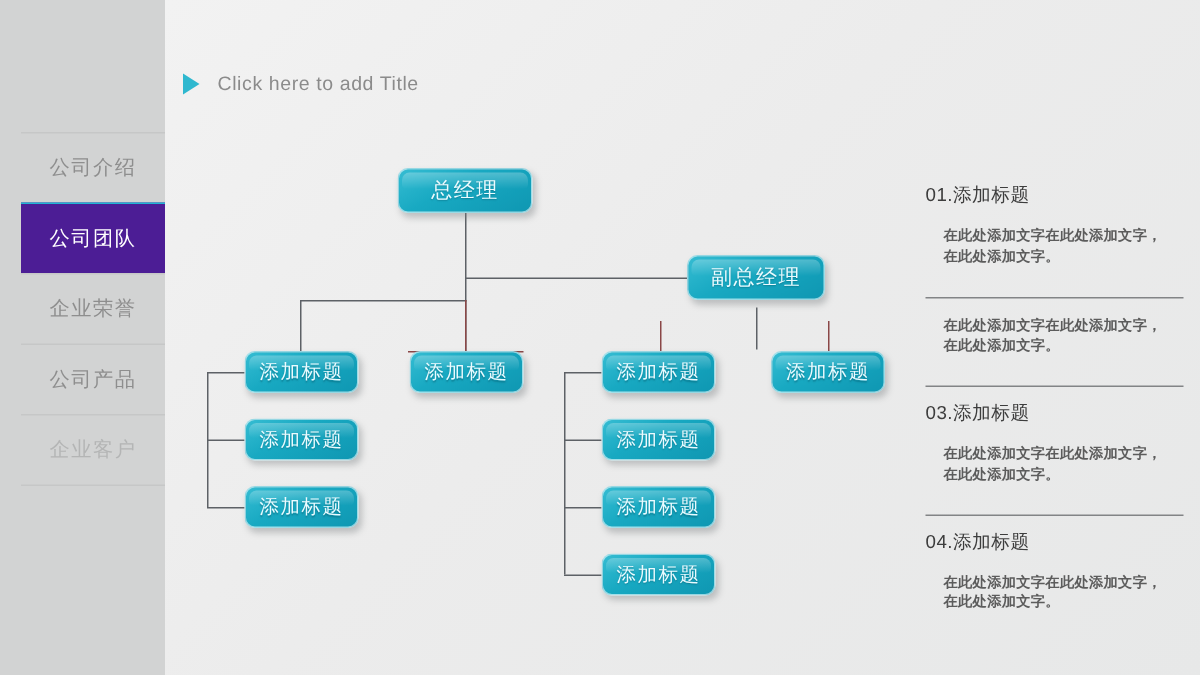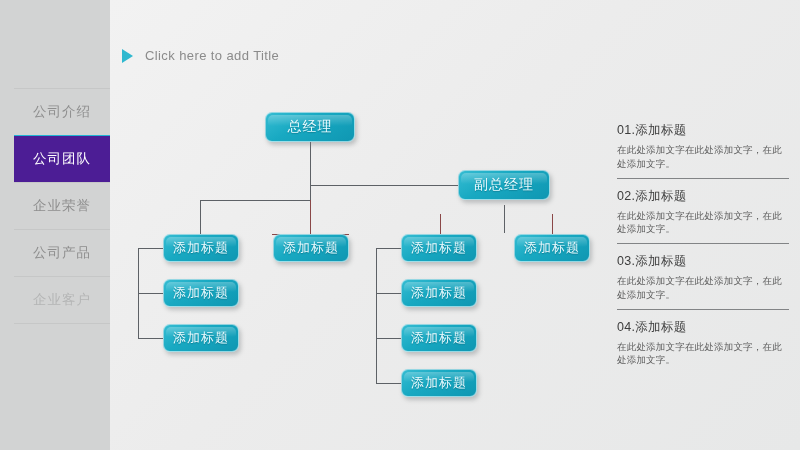--- a/index.html
+++ b/index.html
@@ -72,21 +72,21 @@
   .ln{position:absolute;background:#5d6166;}
   .ln.v{width:1px;}
   .ln.h{height:1px;}
   .ln.red{background:#8a4747;}
 
   
   .right{position:absolute;left:617px;top:122px;width:172px;}
   .r-item{position:relative;padding-bottom:7px;margin-bottom:9px;}
   .r-item.sep{border-bottom:1px solid #828486;}
   .r-head{font-size:12.5px;color:#3d3d3d;margin:0 0 4px 0;letter-spacing:.3px;}
-  .r-body{font-size:9.5px;color:#5c5c5c;line-height:1.45;margin:0;letter-spacing:.2px;}
+  .r-body{font-size:9.5px;color:#5c5c5c;line-height:1.45;margin:12px;letter-spacing:.2px;font-weight:bold;}
 </style>
 </head>
 <body>
 
 <div class="slide">
 
   <div class="bg-side"></div>
   <div class="bg-main"></div>
 
   <div class="sidebar">
@@ -181,21 +181,20 @@
       <span>添加标题</span>
     </div>
   </div>
 
   <div class="right">
     <div class="r-item sep">
       <p class="r-head">01.添加标题</p>
       <p class="r-body">在此处添加文字在此处添加文字，在此处添加文字。</p>
     </div>
     <div class="r-item sep">
-      <p class="r-head">02.添加标题</p>
       <p class="r-body">在此处添加文字在此处添加文字，在此处添加文字。</p>
     </div>
     <div class="r-item sep">
       <p class="r-head">03.添加标题</p>
       <p class="r-body">在此处添加文字在此处添加文字，在此处添加文字。</p>
     </div>
     <div class="r-item">
       <p class="r-head">04.添加标题</p>
       <p class="r-body">在此处添加文字在此处添加文字，在此处添加文字。</p>
     </div>

